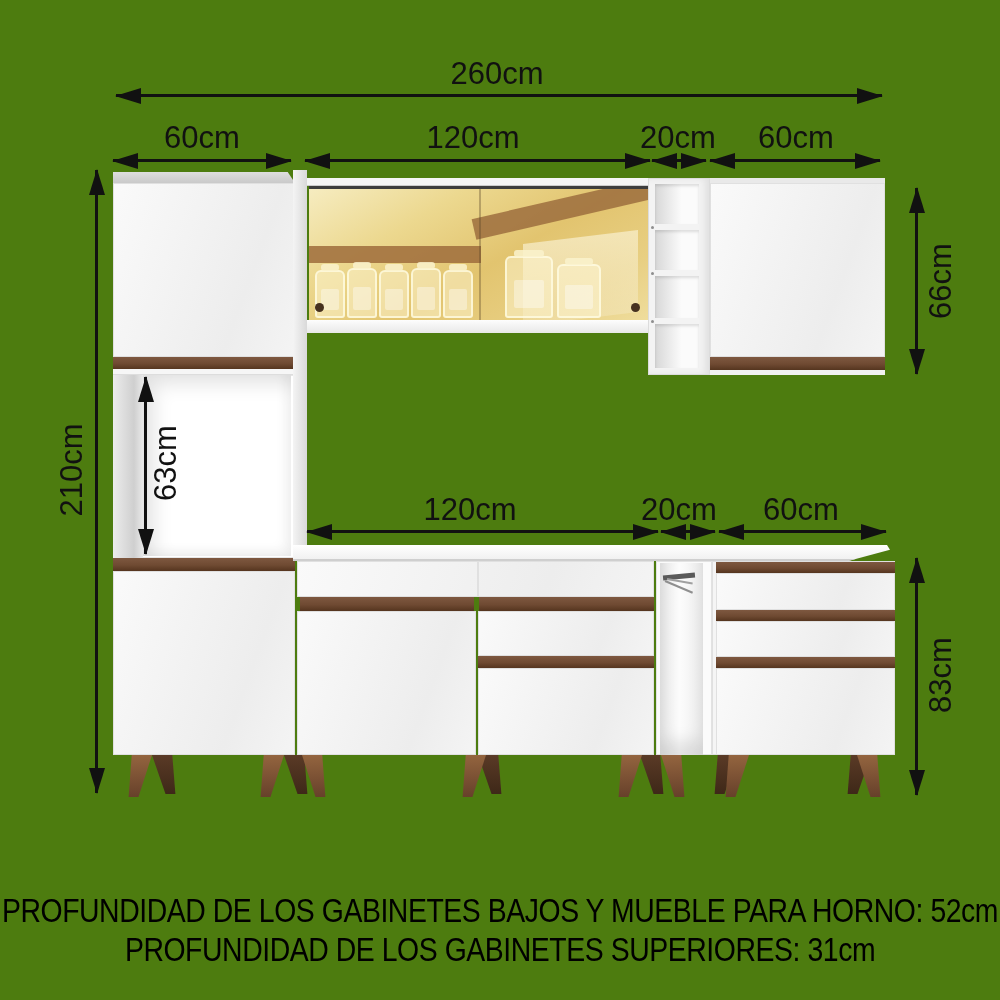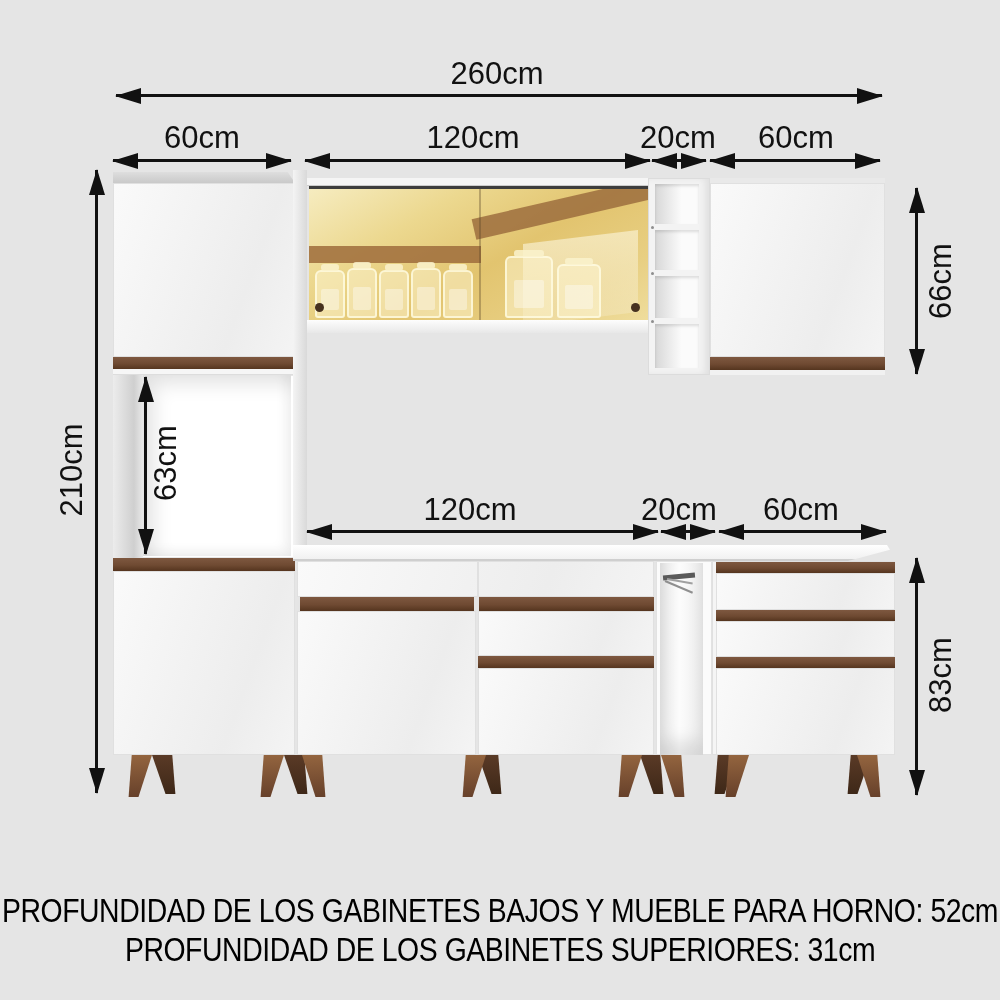--- a/index.html
+++ b/index.html
@@ -1,16 +1,16 @@
 <!DOCTYPE html>
 <html style="--ink: #111111; --wood2: #6f4a32;"><head>
 <meta charset="utf-8">
 <style>
   html,body{margin:0;padding:0;background:#fff;}
-  #canvas{position:relative;width:1000px;height:1000px;background:#e5e5e5;overflow:hidden;
+  #canvas{position:relative;width:1000px;height:1000px;background:#4d7c0f;overflow:hidden;
           font-family:"Liberation Sans",sans-serif;}
   :root{--ink:#111;--wood1:#7e5840;--wood2:#69462f;--wood3:#55351f;}
 
   
   .harrow{position:absolute;height:3px;background:var(--ink);}
   .harrow::before{content:"";position:absolute;left:-1px;top:50%;transform:translateY(-50%);
     width:0;height:0;border-style:solid;border-width:8px 26px 8px 0;
     border-color:transparent var(--ink) transparent transparent;}
   .harrow::after{content:"";position:absolute;right:-1px;top:50%;transform:translateY(-50%);
     width:0;height:0;border-style:solid;border-width:8px 0 8px 26px;

